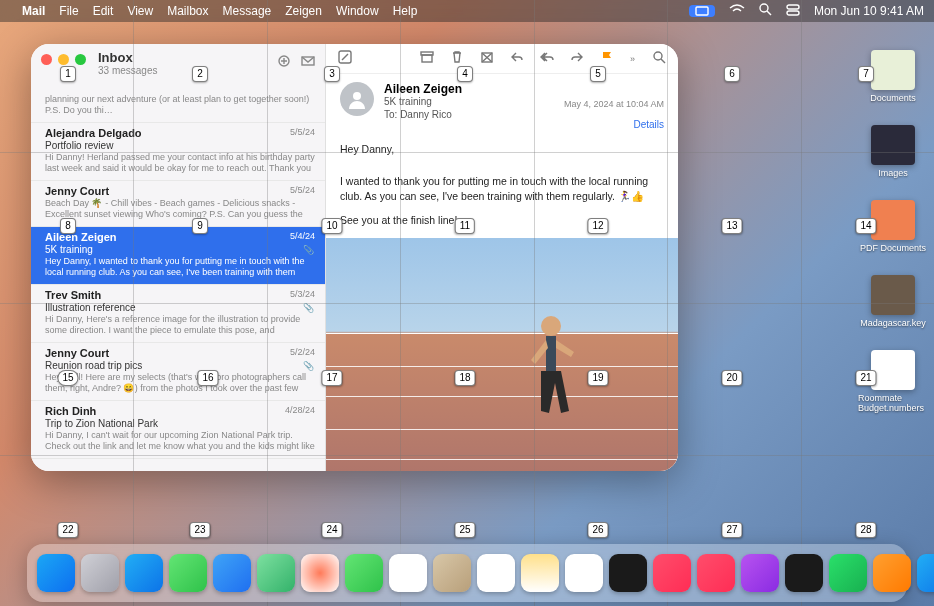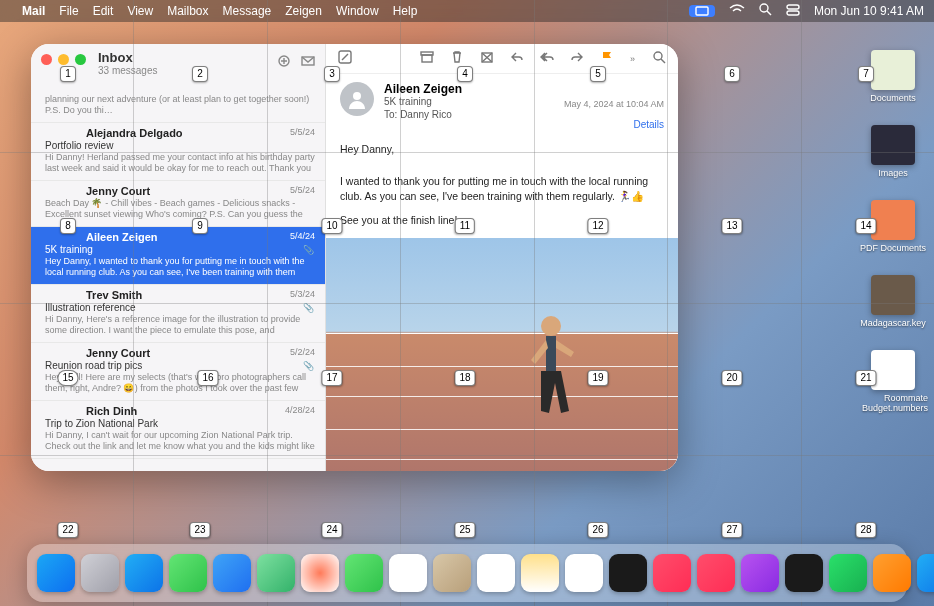--- a/index.html
+++ b/index.html
@@ -9,34 +9,34 @@
 .menubar .mitem { margin-right: 14px; cursor: default; }
 .menubar .right { margin-left: auto; display: flex; align-items: center; gap: 14px; }
 .menubar .right .pill { background:#3d7eff; border-radius:4px; padding:1px 6px; display:flex; align-items:center; }
 .grid-overlay { position: absolute; inset: 0; pointer-events: none; }
 .grid-overlay .vline { position: absolute; top: 0; bottom: 0; width: 1px; background: rgba(120,120,120,0.35); }
 .grid-overlay .hline { position: absolute; left: 0; right: 0; height: 1px; background: rgba(120,120,120,0.35); }
 .numtag { position: absolute; background: #fff; color: #000; border: 1px solid rgba(0,0,0,0.5); border-radius: 4px; font-size: 10px; padding: 0 4px; line-height: 14px; min-width: 16px; text-align: center; box-shadow: 0 1px 2px rgba(0,0,0,0.3); pointer-events: none; transform: translate(-50%, -50%); }
 .desktop-icons { position: absolute; right: 6px; top: 50px; width: 70px; display: flex; flex-direction: column; gap: 22px; align-items: center; }
 .desktop-icons .di { display: flex; flex-direction: column; align-items: center; gap: 3px; width: 70px; }
 .desktop-icons .di .thumb { width: 44px; height: 40px; border-radius: 4px; background: #fff; box-shadow: 0 2px 6px rgba(0,0,0,0.3); }
-.desktop-icons .di .lbl { color: #fff; font-size: 9px; text-align: right; text-shadow: 0 1px 2px rgba(0,0,0,0.6); }
+.desktop-icons .di .lbl { color: #fff; font-size: 9px; text-align: left; text-shadow: 0 1px 2px rgba(0,0,0,0.6); }
 .mailwin { position: absolute; left: 31px; top: 44px; width: 647px; height: 427px; background: #fff; border-radius: 18px; box-shadow: 0 10px 40px rgba(0,0,0,0.35); overflow: hidden; display: flex; }
 .mailwin .leftcol { width: 295px; background: #f6f5f7; border-right: 1px solid #e0e0e0; display: flex; flex-direction: column; }
 .mailwin .lefthead { height: 45px; padding: 6px 10px 2px 10px; display: flex; align-items: flex-start; }
 .traffic { display: flex; gap: 6px; margin-top: 4px; }
 .traffic .dot { width: 11px; height: 11px; border-radius: 50%; }
 .traffic .red{background:#ff5f57}.traffic .yel{background:#febc2e}.traffic .grn{background:#28c840}
 .inboxtitle { margin-left: 12px; }
 .inboxtitle .t1 { font-weight: 600; font-size: 13px; color: #333; }
 .inboxtitle .t2 { font-size: 10px; color: #888; }
 .lefthead .licons { margin-left: auto; display: flex; gap: 10px; color: #888; margin-top:4px; }
 .msglist { flex: 1; overflow: hidden; font-size: 10px; }
 .msg { padding: 4px 10px 6px 14px; border-bottom: 1px solid #e8e8e8; position: relative; }
-.msg .from { font-weight: 600; font-size: 11px; color: #222; margin-left: 41px; }
+.msg .from { font-weight: 600; font-size: 11px; color: #222; }
 .msg .date { position: absolute; right: 10px; top: 4px; font-size: 9px; color: #888; }
 .msg .subj { font-size: 10px; color: #333; margin-top: 1px; }
 .msg .prev { font-size: 9px; color: #888; margin-top: 1px; line-height: 1.25; max-height: 22px; overflow: hidden; }
 .msg.sel { background: #2f6fec; color: #fff; }
 .msg.sel .from, .msg.sel .subj, .msg.sel .prev, .msg.sel .date { color: #fff; }
 .msg .clip { position:absolute; right:10px; top:18px; color:#999; font-size:9px;}
 .msg.sel .clip{color:#fff;}
 .rightcol { flex: 1; display: flex; flex-direction: column; background: #fff; }
 .toolbar { height: 30px; display: flex; align-items: center; gap: 16px; padding: 0 12px; color: #777; border-bottom: 1px solid #eee; }
 .toolbar .sp { flex: 1; }

